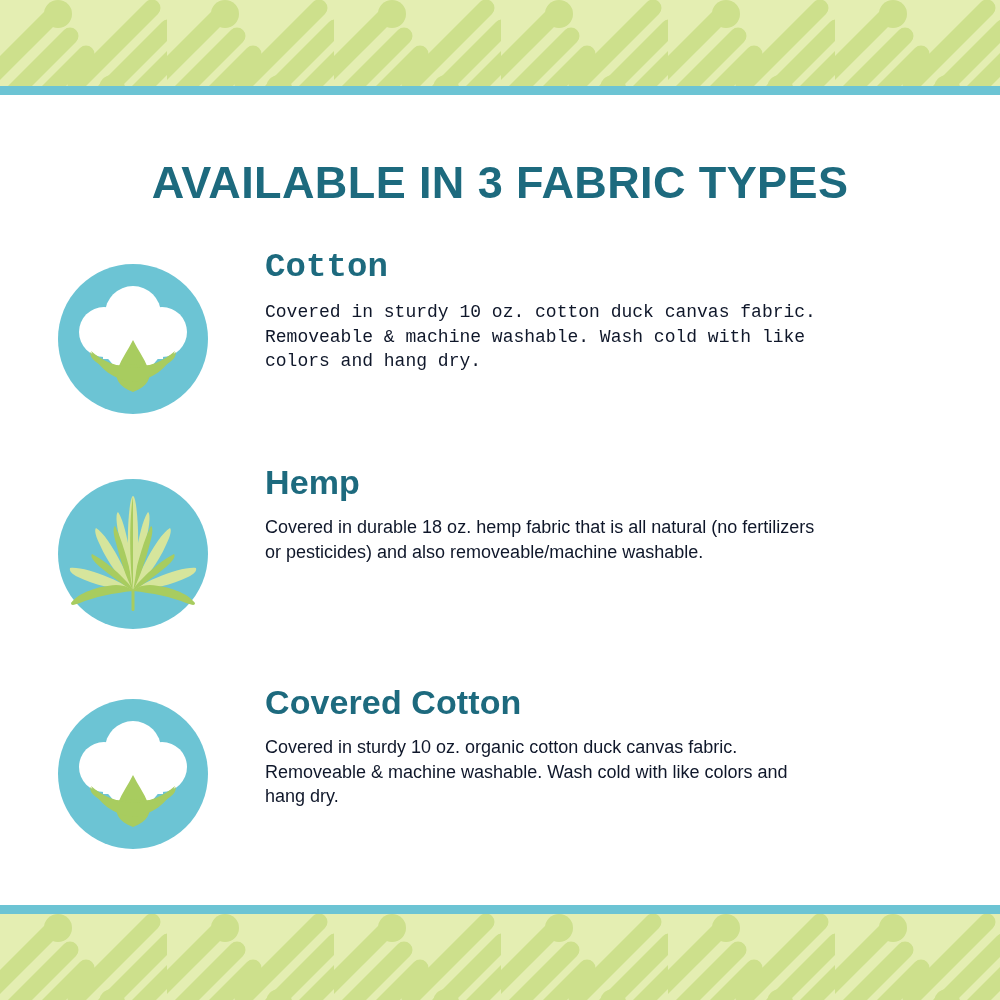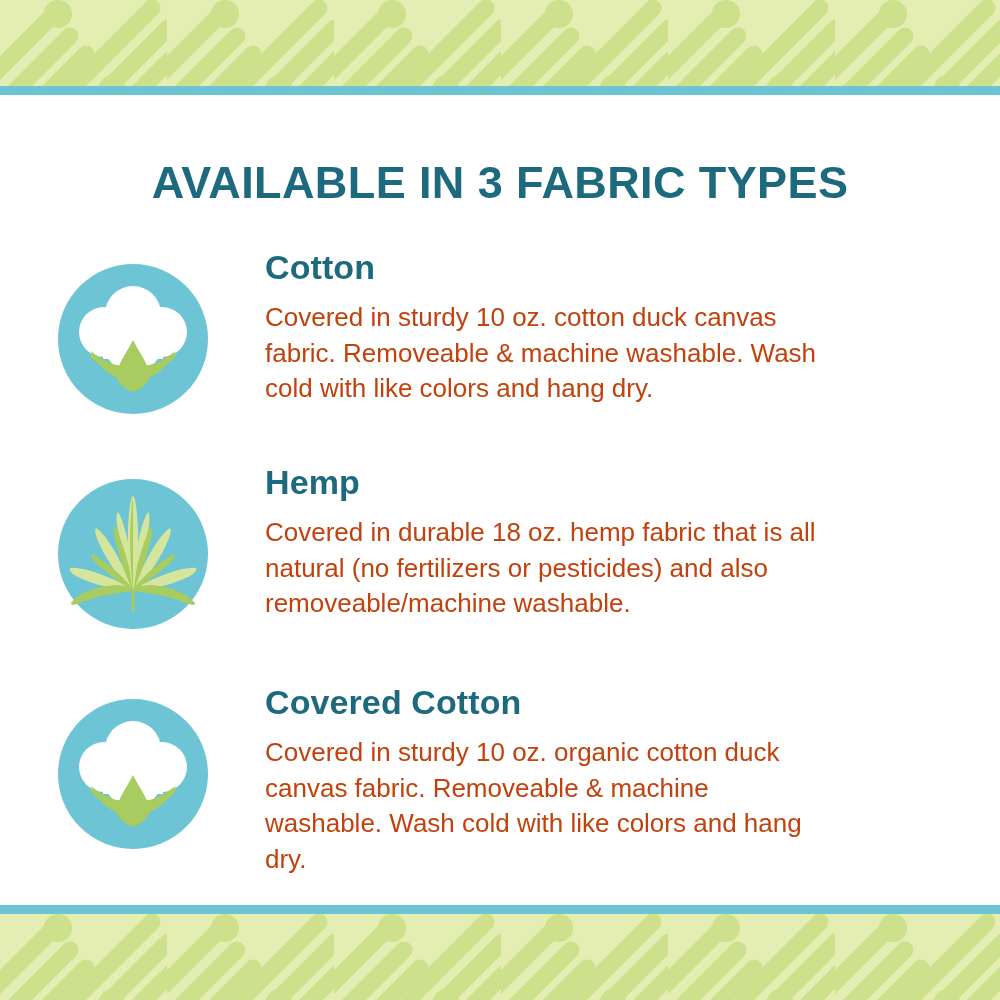--- a/index.html
+++ b/index.html
@@ -77,21 +77,21 @@
     position: absolute;
     top: 250px;
     left: 0;
     width: 1000px;
   }
   .row {
     position: relative;
     display: flex;
     align-items: flex-start;
   }
-  .row-cotton         { height: 215px; }
+  .row-cotton         { height: 215px; font-family: Liberation Mono, monospace; }
   .row-hemp           { height: 220px; justify-content: flex-end; }
   .row-organic-cotton { height: 200px; }
 
   .icon-cell {
     width: 265px;
     flex: 0 0 265px;
     display: flex;
     justify-content: center;
     padding-top: 14px;
   }
@@ -116,23 +116,23 @@
   }
   .fabric-heading {
     font-size: 34px;
     font-weight: bold;
     color: #1d6a7e;
     margin: 0 0 14px 0;
     line-height: 1.05;
     letter-spacing: 0.1px;
   }
   .fabric-desc {
-    font-size: 26px;
+    font-size: 18px;
     font-weight: 300;
-    color: #c2410c;
+    color: #0f172a;
     line-height: 1.38;
     margin: 0;
     max-width: 560px;
   }
 </style>
 </head>
 <body>
 
 <div class="page">
 

